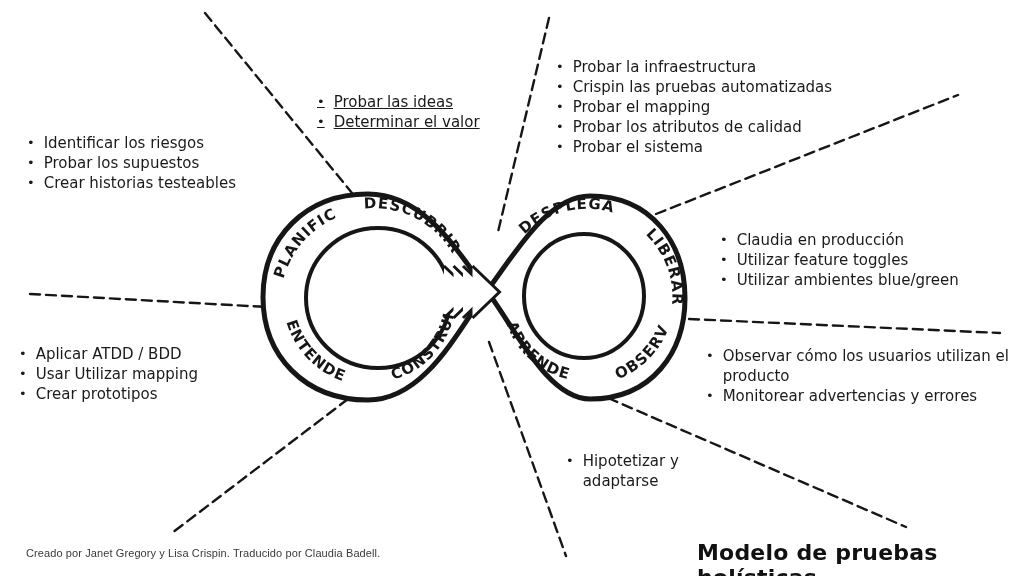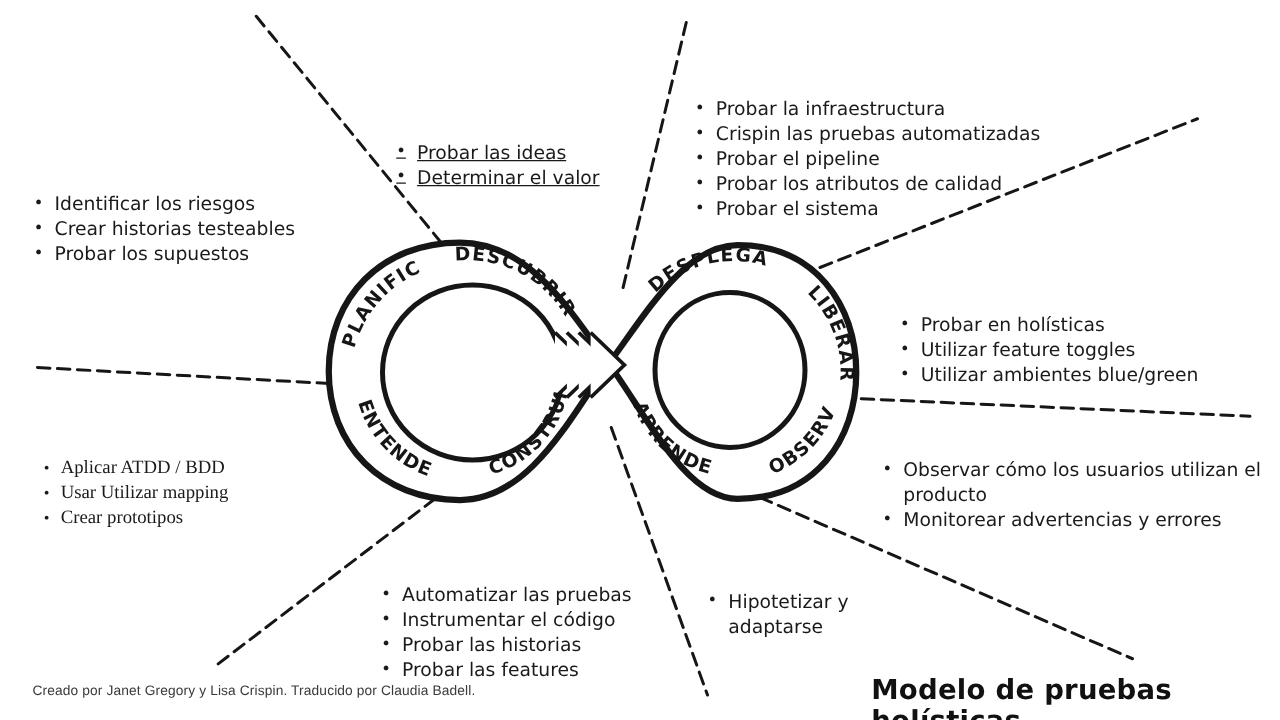--- a/index.html
+++ b/index.html
@@ -4,21 +4,21 @@
 <style>
   html,body{margin:0;padding:0;}
   body{
     width:1024px;height:576px;overflow:hidden;position:relative;
     background:#ffffff;
     font-family:"DejaVu Sans", sans-serif;
     color:#1a1a1a;
   }
   .stage{position:absolute;inset:0;width:1024px;height:576px;}
   svg.loop-layer{position:absolute;left:0;top:0;}
-  .note-list{position:absolute;font-size:15px;line-height:20px;color:#1a1a1a;margin-top:20px;}
+  .note-list{position:absolute;font-size:15px;line-height:20px;color:#1a1a1a;}
   .item{display:flex;align-items:flex-start;}
   .item::before{
     content:"\2022";
     flex:0 0 auto;
     margin-right:9px;
     font-size:13px;
   }
   .phase{
     font-family:"DejaVu Sans", sans-serif;
     font-weight:bold;
@@ -84,60 +84,54 @@
     <text class="phase"><textPath href="#arc-entender" startOffset="2">ENTENDER</textPath></text>
     <text class="phase"><textPath href="#arc-construir" startOffset="2">CONSTRUIR</textPath></text>
     <text class="phase"><textPath href="#arc-desplegar" startOffset="2">DESPLEGAR</textPath></text>
     <text class="phase"><textPath href="#arc-liberar" startOffset="2">LIBERAR</textPath></text>
     <text class="phase"><textPath href="#arc-aprender" startOffset="2">APRENDER</textPath></text>
     <text class="phase"><textPath href="#arc-observar" startOffset="2">OBSERVAR</textPath></text>
   </svg>
 
   <div class="note-list" style="left:27px;top:133px;width:260px;">
     <div class="item">Identificar los riesgos</div>
+    <div class="item">Probar los supuestos</div>
     <div class="item">Crear historias testeables</div>
-    <div class="item">Probar los supuestos</div>
   </div>
 
   <div class="note-list" style="left:317px;top:92px;width:220px;text-decoration:underline;">
     <div class="item">Probar las ideas</div>
     <div class="item">Determinar el valor</div>
   </div>
 
   <div class="note-list" style="left:556px;top:57px;width:330px;">
     <div class="item">Probar la infraestructura</div>
     <div class="item">Crispin las pruebas automatizadas</div>
-    <div class="item">Probar el pipeline</div>
+    <div class="item">Probar el mapping</div>
     <div class="item">Probar los atributos de calidad</div>
     <div class="item">Probar el sistema</div>
   </div>
 
   <div class="note-list" style="left:720px;top:230px;width:290px;">
-    <div class="item">Probar en holísticas</div>
+    <div class="item">Claudia en producción</div>
     <div class="item">Utilizar feature toggles</div>
     <div class="item">Utilizar ambientes blue/green</div>
   </div>
 
   <div class="note-list" style="left:706px;top:346px;width:318px;">
     <div class="item">Observar cómo los usuarios utilizan el producto</div>
     <div class="item">Monitorear advertencias y errores</div>
   </div>
 
   <div class="note-list" style="left:566px;top:451px;width:132px;">
     <div class="item">Hipotetizar y adaptarse</div>
   </div>
 
-  <div class="note-list" style="left:305px;top:446px;width:240px;">
-    <div class="item">Automatizar las pruebas</div>
-    <div class="item">Instrumentar el código</div>
-    <div class="item">Probar las historias</div>
-    <div class="item">Probar las features</div>
-  </div>
 
-  <div class="note-list" style="left:35px;top:344px;width:212px;font-family:Liberation Serif, serif;">
+  <div class="note-list" style="left:19px;top:344px;width:212px;">
     <div class="item">Aplicar ATDD / BDD</div>
     <div class="item">Usar Utilizar mapping</div>
     <div class="item">Crear prototipos</div>
   </div>
 
   <div class="credit">Creado por Janet Gregory y Lisa Crispin. Traducido por Claudia Badell.</div>
 
   <div class="diagram-title">Modelo de pruebas holísticas</div>
 
 </div>

